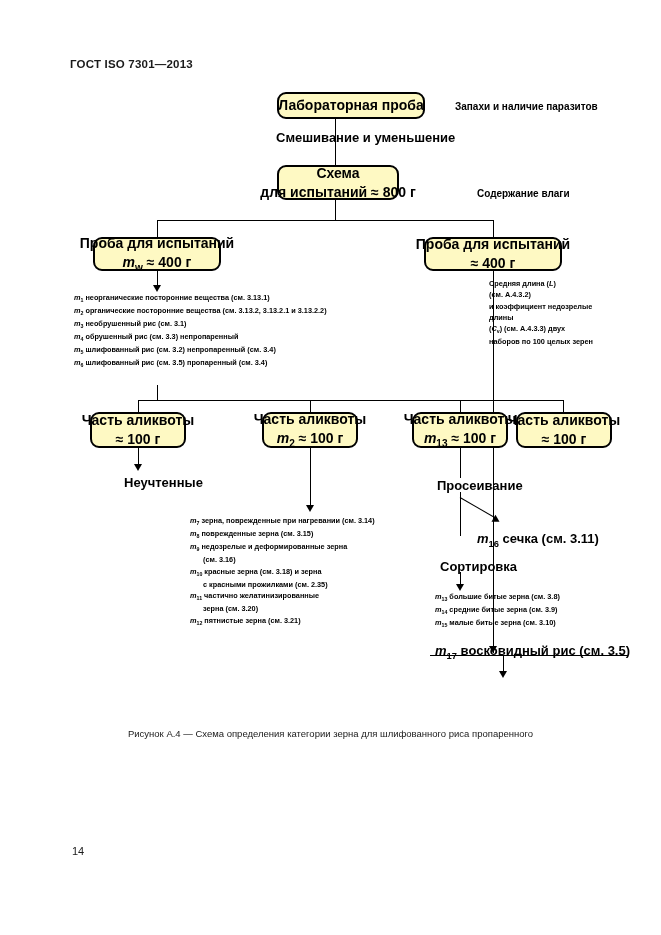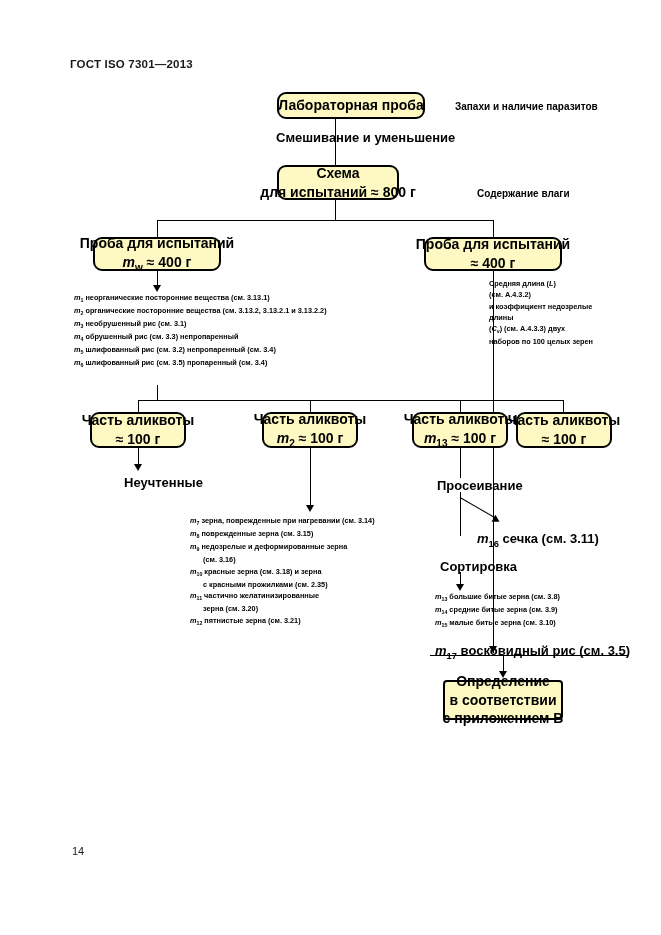--- a/index.html
+++ b/index.html
@@ -257,22 +257,18 @@
 
   <div class="arrowdown" style="left:489px; top:646px;"></div>
   <div class="hline" style="left:430px; top:655px; width:198px;"></div>
   <div class="edge-label" style="left:435px; top:643px;">
     <i class="it">m</i><sub>17</sub> восковидный рис (см. 3.5)
   </div>
 
   <div class="vline" style="left:503px; top:655px; height:18px;"></div>
   <div class="arrowdown" style="left:499px; top:671px;"></div>
 
-  <div class="node" style="left:443px; top:680px; width:120px; height:40px; border-radius:4px;">
-    <span class="ln">Определение</span>
-    <span class="ln">в соответствии</span>
-    <span class="ln">с приложением B</span>
-  </div>
-
+
+  <div class="figure-caption">Рисунок А.4 — Схема определения категории зерна для шлифованного риса пропаренного</div>
 
   <div class="page-number">14</div>
 
 </div>
 
 </body></html>

